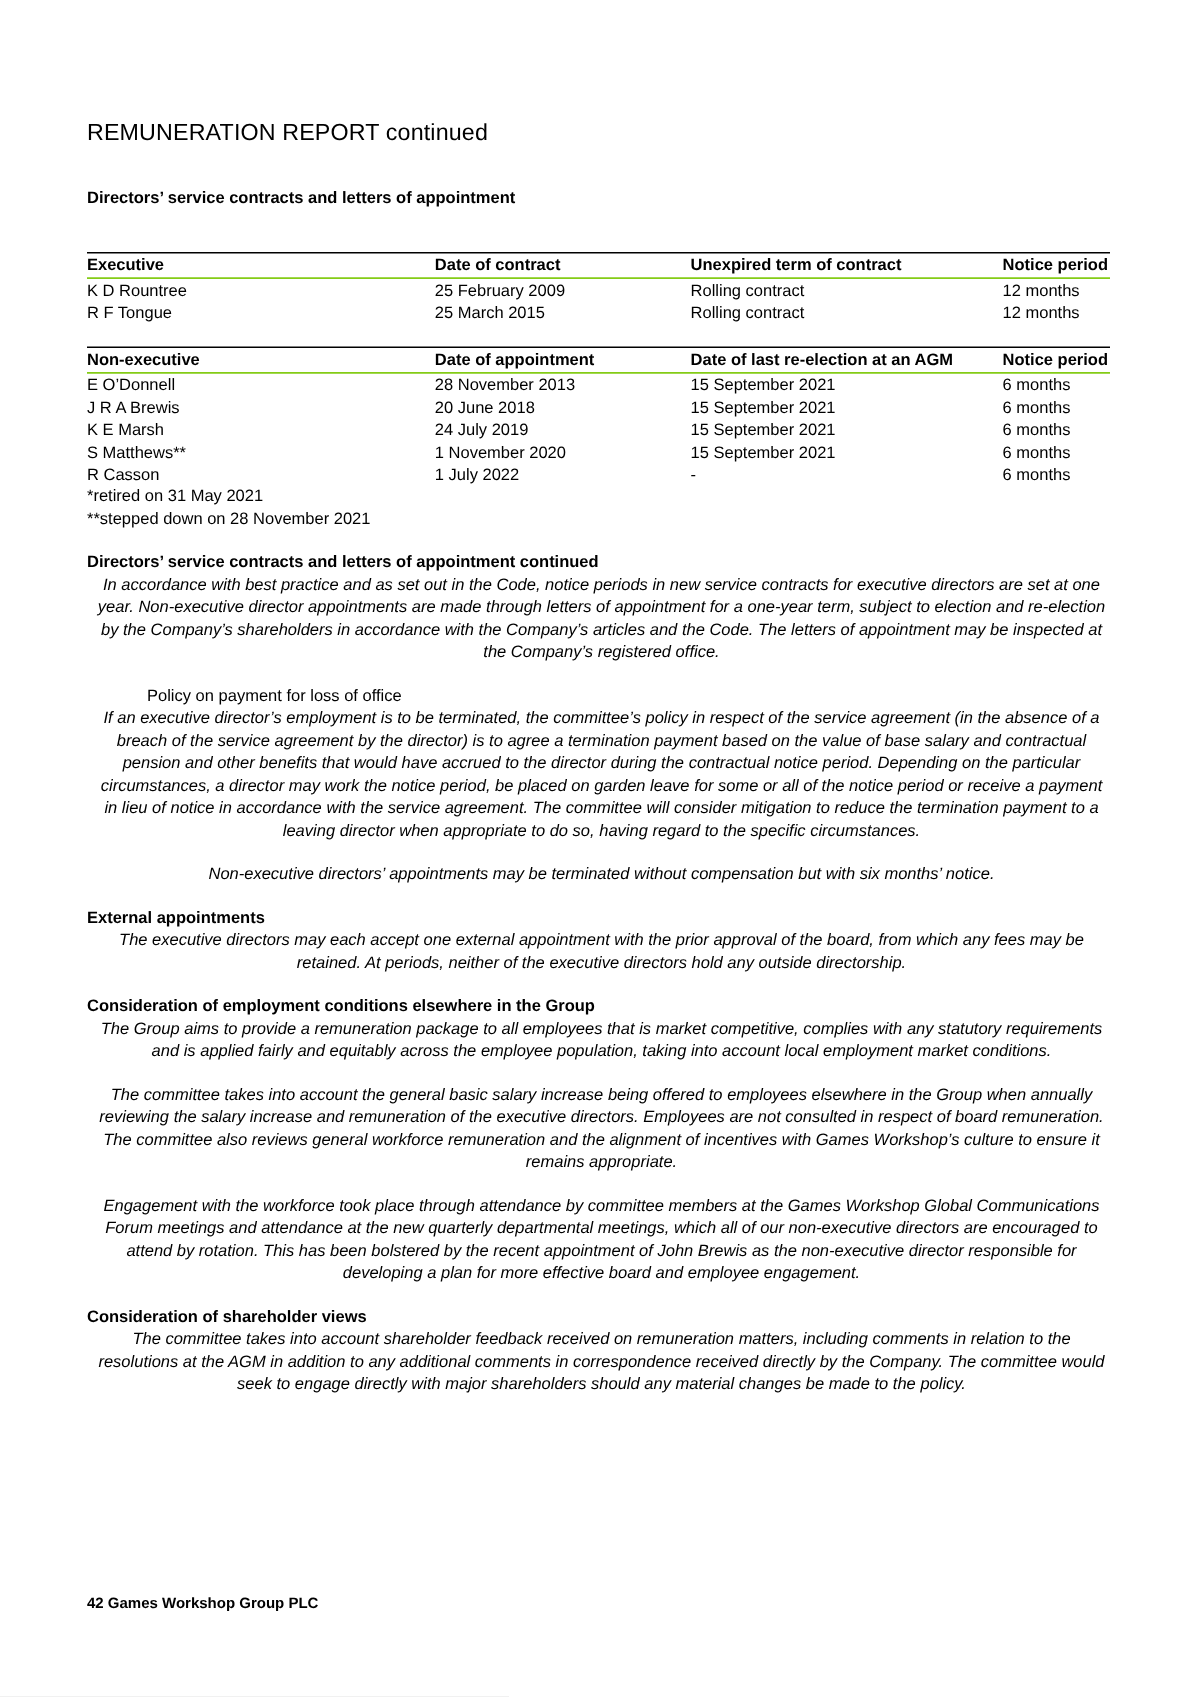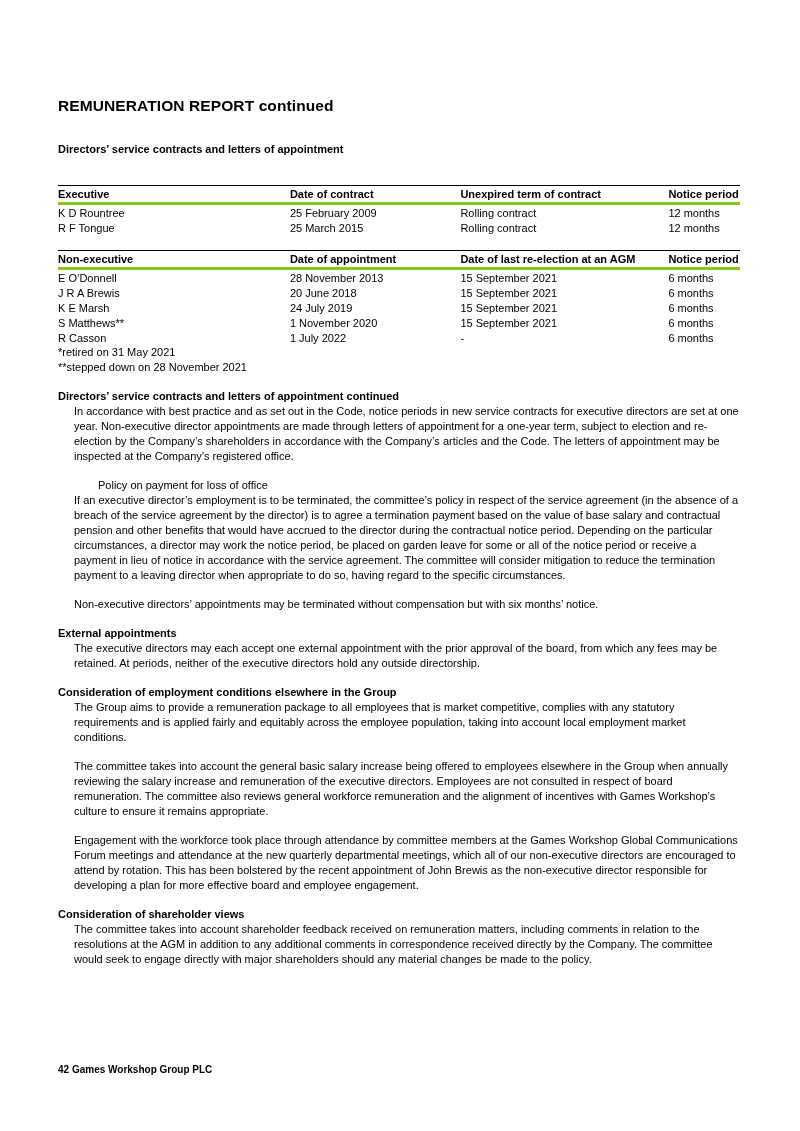--- a/index.html
+++ b/index.html
@@ -11,24 +11,23 @@
     background: #ffffff;
     position: relative;
     font-family: "Liberation Sans", sans-serif;
     font-size: 11px;
     color: #000000;
     padding: 80px 60px 0 58px;
     overflow: hidden;
   }
   h1.doc-title {
     font-size: 15.5px;
-    font-weight: bold;
+    font-weight: normal;
     letter-spacing: 0.1px;
     margin-bottom: 27px;
-    margin-top: 17px;
   }
   .heading {
     font-size: 11px;
     font-weight: bold;
     line-height: 15px;
   }
   .heading.italic {
     font-weight: normal;
     margin-left: 40px;
   }
@@ -42,40 +41,41 @@
   table.dir-table col.c1 { width: 34%; }
   table.dir-table col.c2 { width: 25%; }
   table.dir-table col.c3 { width: 30.5%; }
   table.dir-table col.c4 { width: 10.5%; }
   table.dir-table th {
     text-align: left;
     font-weight: bold;
     font-size: 11px;
     padding: 2px 2px 2px 0;
     border-top: 1px solid #000000;
-    border-bottom: 3px solid #84cc16;
+    border-bottom: 1px solid #84cc16;
     white-space: nowrap;
     overflow: hidden;
   }
   table.dir-table td {
     text-align: left;
     font-size: 11px;
     padding: 1.5px 2px 1.5px 0;
     vertical-align: top;
     white-space: nowrap;
     overflow: hidden;
   }
   .footnote {
     line-height: 15px;
   }
   .section { margin-top: 14px; }
   .section p {
     line-height: 15px;
-    margin: 0 0 14px 16px;
-    text-align: left;
+    margin: 0 0 14px 4px;
+    text-align: center;
+    font-style: italic;
   }
   .section p:last-child { margin-bottom: 0; }
   .section .heading { margin-bottom: 0; }
   .page-footer {
     position: absolute;
     left: 58px;
     top: 1064px;
     font-size: 10px;
     font-weight: bold;
   }

